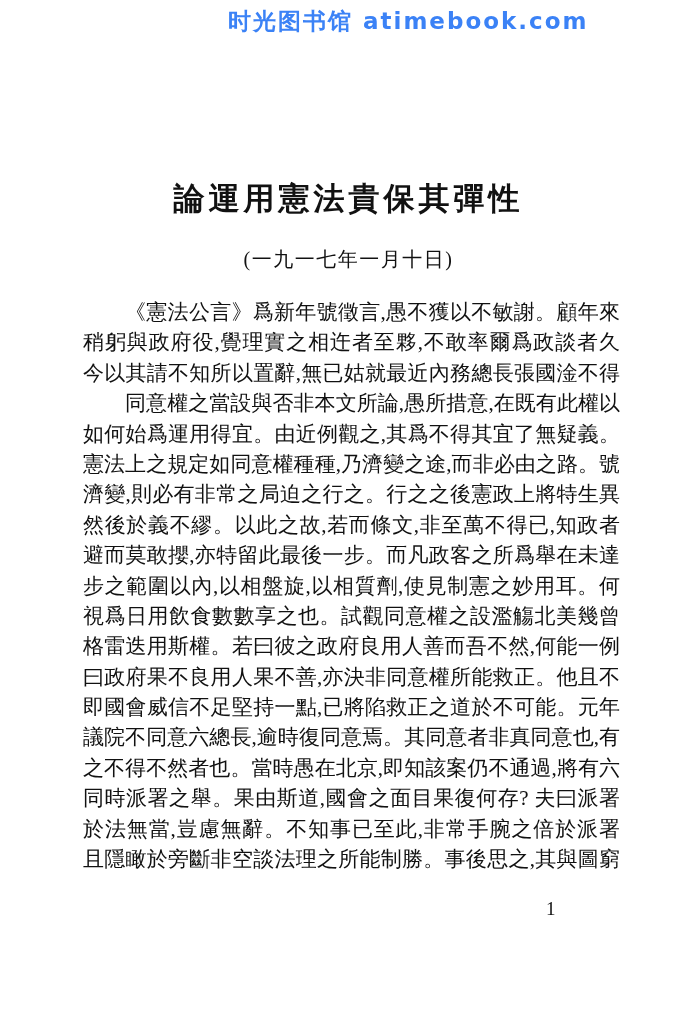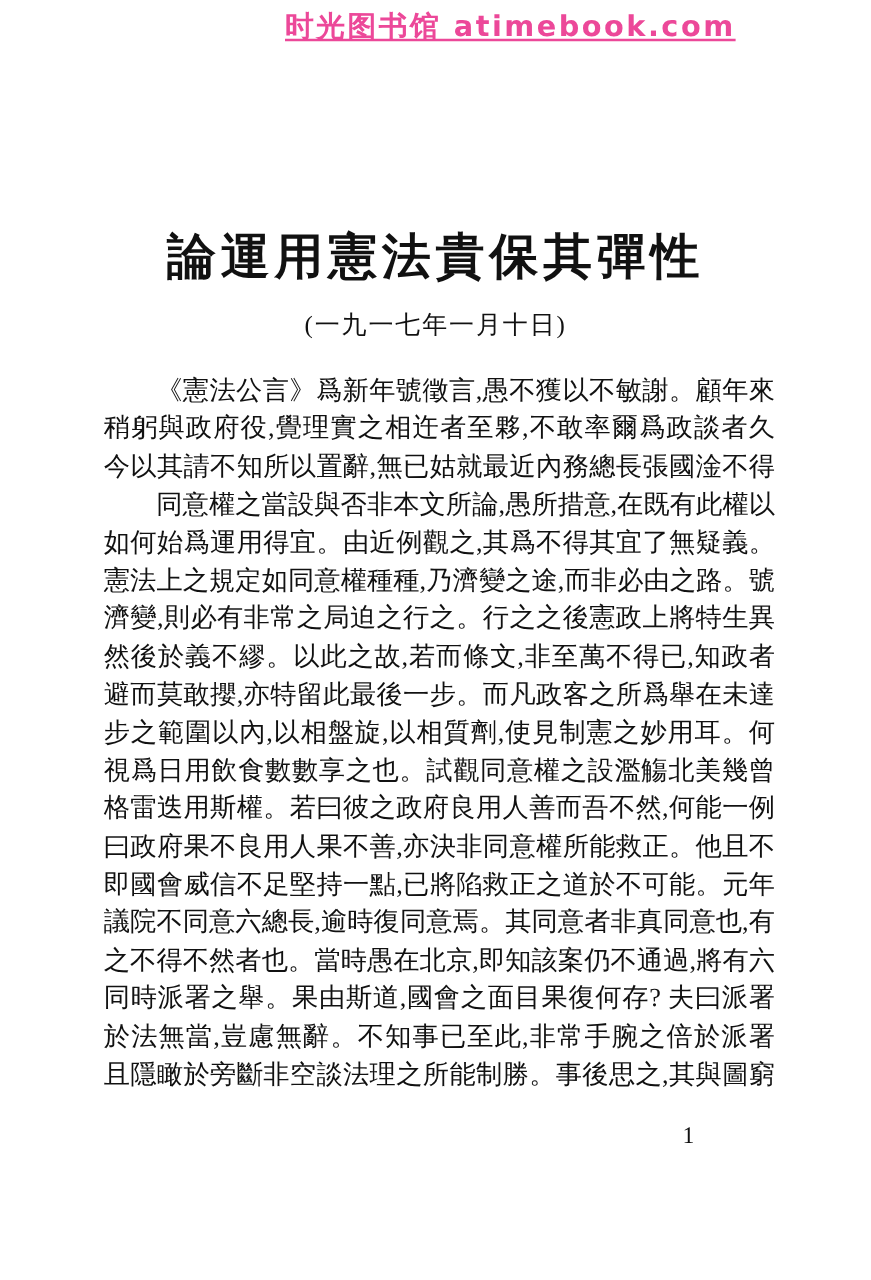--- a/index.html
+++ b/index.html
@@ -27,21 +27,21 @@
     letter-spacing: 2px;
     white-space: nowrap;
   }
   
   .title {
     position: absolute;
     top: 178px;
     left: 0;
     width: 100%;
     text-align: center;
-    font-size: 39px;
+    font-size: 31px;
     font-weight: 700;
     letter-spacing: 4px;
     white-space: nowrap;
   }
   
   .dateline {
     position: absolute;
     top: 246px;
     left: 0;
     width: 100%;
@@ -77,21 +77,21 @@
     position: absolute;
     top: 898px;
     left: 546px;
     font-size: 19px;
   }
 </style>
 </head>
 <body>
 
 <div id="page">
-  <div class="watermark" style="color: #ec4899; text-decoration: underline;">时光图书馆 atimebook.com</div>
+  <div class="watermark" style="color: #3b82f6;">时光图书馆 atimebook.com</div>
 
   <div class="title">論運用憲法貴保其彈性</div>
 
   <div class="dateline">(一九一七年一月十日)</div>
 
   <div class="body-text">
       <div class="para">
         <div class="line indent">《憲法公言》爲新年號徵言,愚不獲以不敏謝。顧年來愚稍</div>
         <div class="line">稍躬與政府役,覺理實之相迕者至夥,不敢率爾爲政談者久矣。</div>
         <div class="line">今以其請不知所以置辭,無已姑就最近內務總長張國淦不得通</div>

